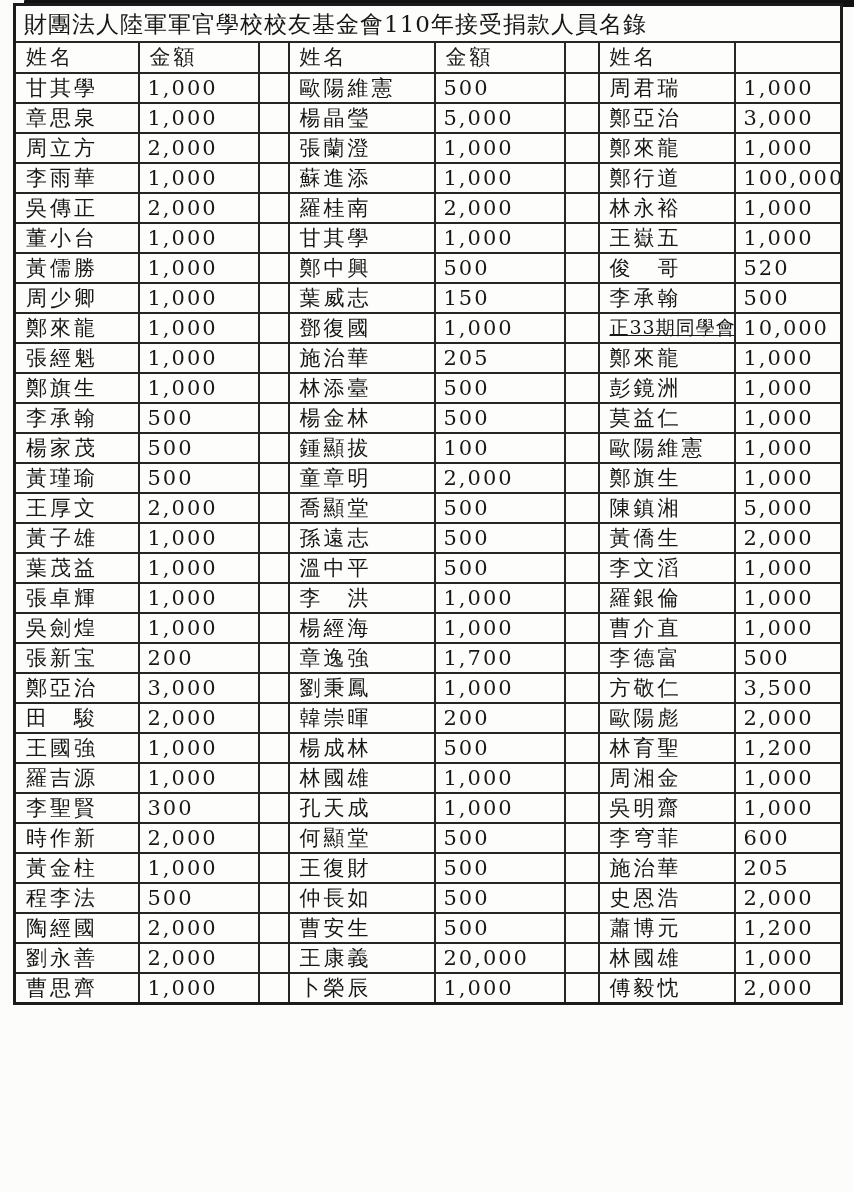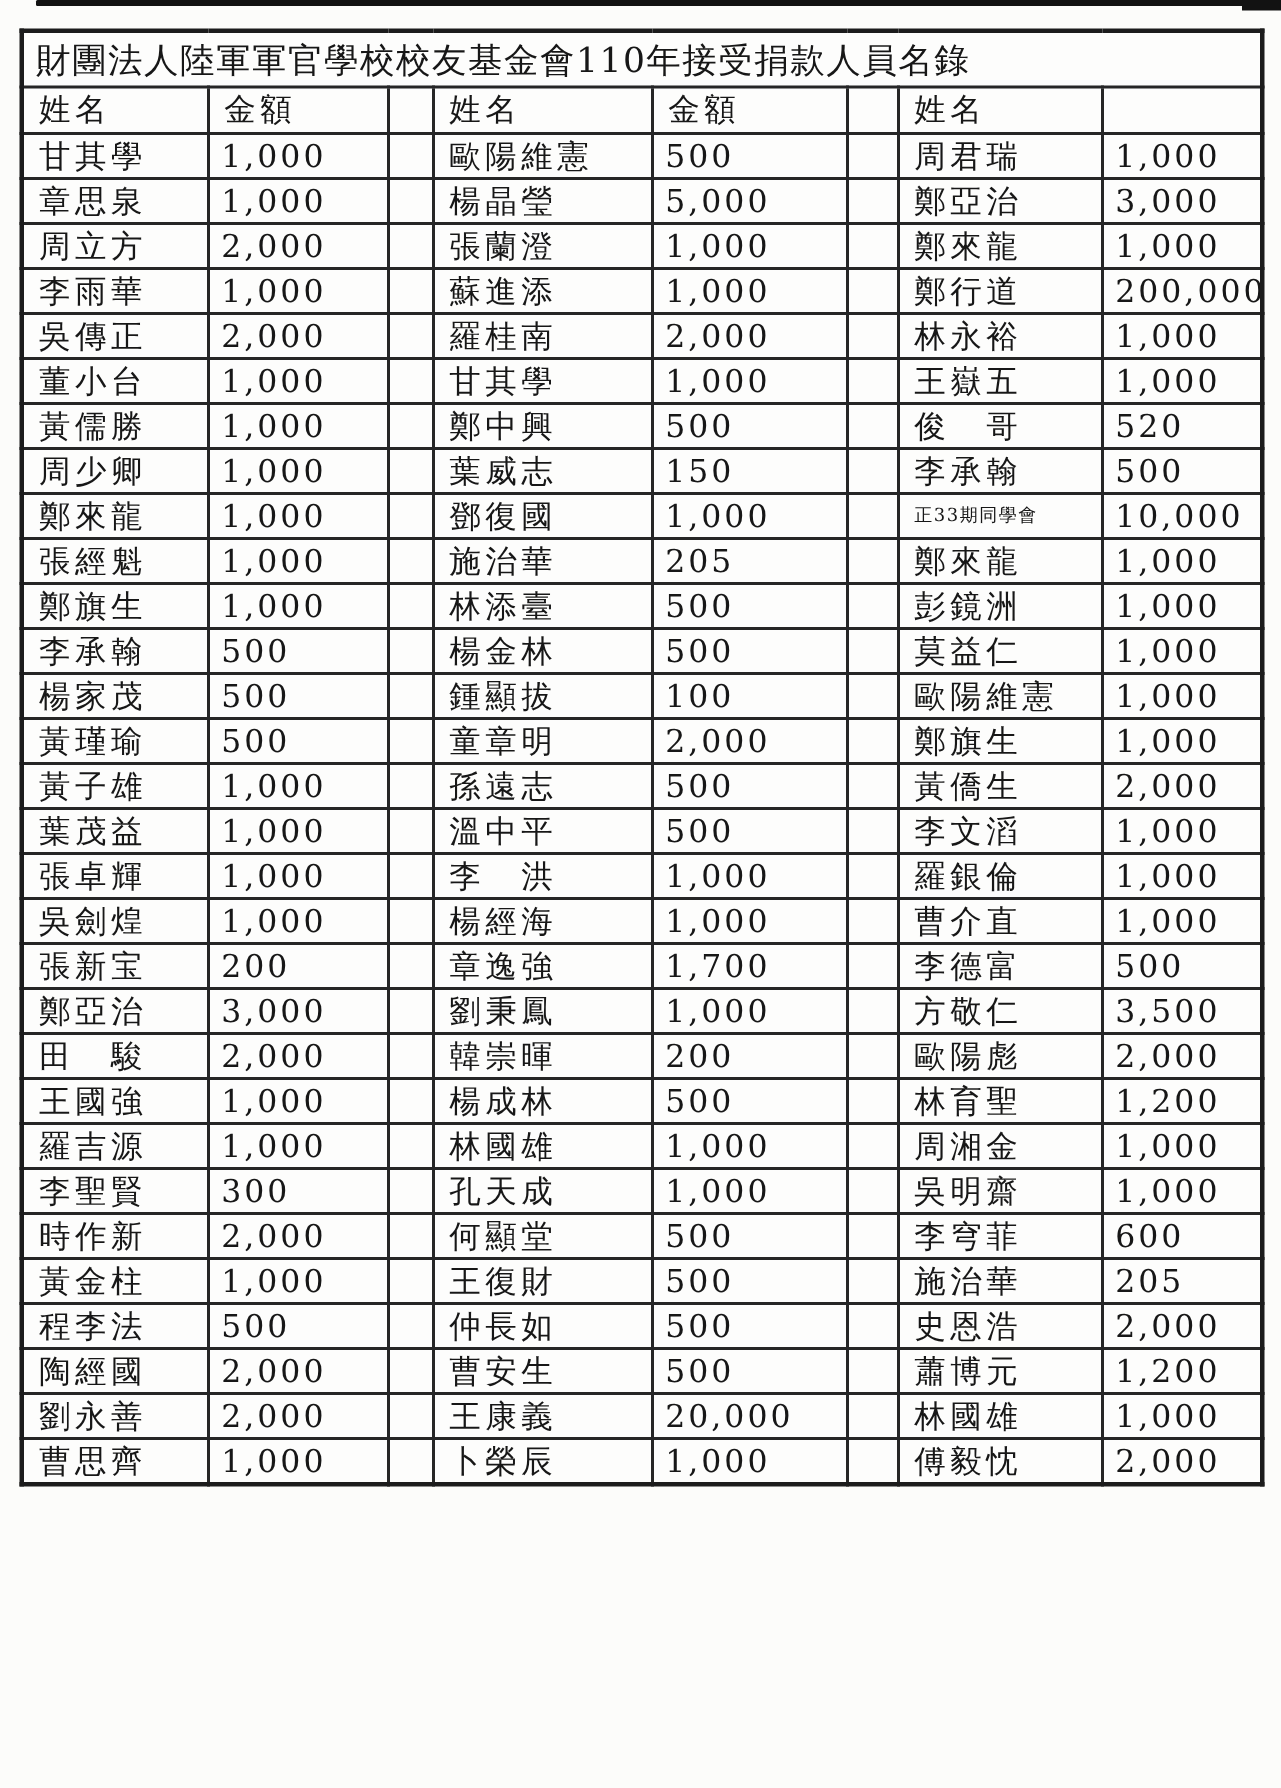--- a/index.html
+++ b/index.html
@@ -12,38 +12,38 @@
     overflow:hidden;
   }
   .scan-strip {
     position:absolute; top:0; left:24px; right:0; height:4px;
     background:#121212; border-radius:1px;
   }
   .scan-strip-corner {
     position:absolute; top:0; right:0; width:26px; height:7px; background:#121212;
   }
   table.donation-table {
-    position:absolute; left:13px; top:19px; width:827px;
+    position:absolute; left:13px; top:3px; width:827px;
     border-collapse:collapse; table-layout:fixed;
     background:#fdfdfc;
     border:3px solid #1c1c1c;
   }
   td { border:2px solid #262626; overflow:hidden; white-space:nowrap; }
   tr.title-row td {
     height:37px; font-size:23px; letter-spacing:1px;
     padding:2px 0 0 8px;
   }
   tr.header-row td { height:31px;border-radius:14px; }
   .name-cell, .header-name, .header-amount {
     font-size:21px; letter-spacing:3px; padding:0 2px 0 10px;
   }
   .amount-cell {
     font-size:21px; letter-spacing:2px; padding:0 2px 0 8px;
   }
-  .small-name { font-size:12px; letter-spacing:1px; }
+  .small-name { font-size:19px; letter-spacing:1px;text-decoration:underline; }
   tbody tr { height:15px; }
   .spacer-cell { background:#fdfdfc; }
 </style>
 </head>
 <body>
 
 <div class="scan-strip"></div>
 <div class="scan-strip-corner"></div>
 
 <table class="donation-table">
@@ -104,21 +104,21 @@
         <td class="amount-cell">1,000</td>
       </tr>
       <tr>
         <td class="name-cell">李雨華</td>
         <td class="amount-cell">1,000</td>
         <td class="spacer-cell"></td>
         <td class="name-cell">蘇進添</td>
         <td class="amount-cell">1,000</td>
         <td class="spacer-cell"></td>
         <td class="name-cell">鄭行道</td>
-        <td class="amount-cell">200,000</td>
+        <td class="amount-cell">100,000</td>
       </tr>
       <tr>
         <td class="name-cell">吳傳正</td>
         <td class="amount-cell">2,000</td>
         <td class="spacer-cell"></td>
         <td class="name-cell">羅桂南</td>
         <td class="amount-cell">2,000</td>
         <td class="spacer-cell"></td>
         <td class="name-cell">林永裕</td>
         <td class="amount-cell">1,000</td>
@@ -205,20 +205,30 @@
       </tr>
       <tr>
         <td class="name-cell">黃瑾瑜</td>
         <td class="amount-cell">500</td>
         <td class="spacer-cell"></td>
         <td class="name-cell">童章明</td>
         <td class="amount-cell">2,000</td>
         <td class="spacer-cell"></td>
         <td class="name-cell">鄭旗生</td>
         <td class="amount-cell">1,000</td>
+      </tr>
+      <tr>
+        <td class="name-cell">王厚文</td>
+        <td class="amount-cell">2,000</td>
+        <td class="spacer-cell"></td>
+        <td class="name-cell">喬顯堂</td>
+        <td class="amount-cell">500</td>
+        <td class="spacer-cell"></td>
+        <td class="name-cell">陳鎮湘</td>
+        <td class="amount-cell">5,000</td>
       </tr>
       <tr>
         <td class="name-cell">黃子雄</td>
         <td class="amount-cell">1,000</td>
         <td class="spacer-cell"></td>
         <td class="name-cell">孫遠志</td>
         <td class="amount-cell">500</td>
         <td class="spacer-cell"></td>
         <td class="name-cell">黃僑生</td>
         <td class="amount-cell">2,000</td>

